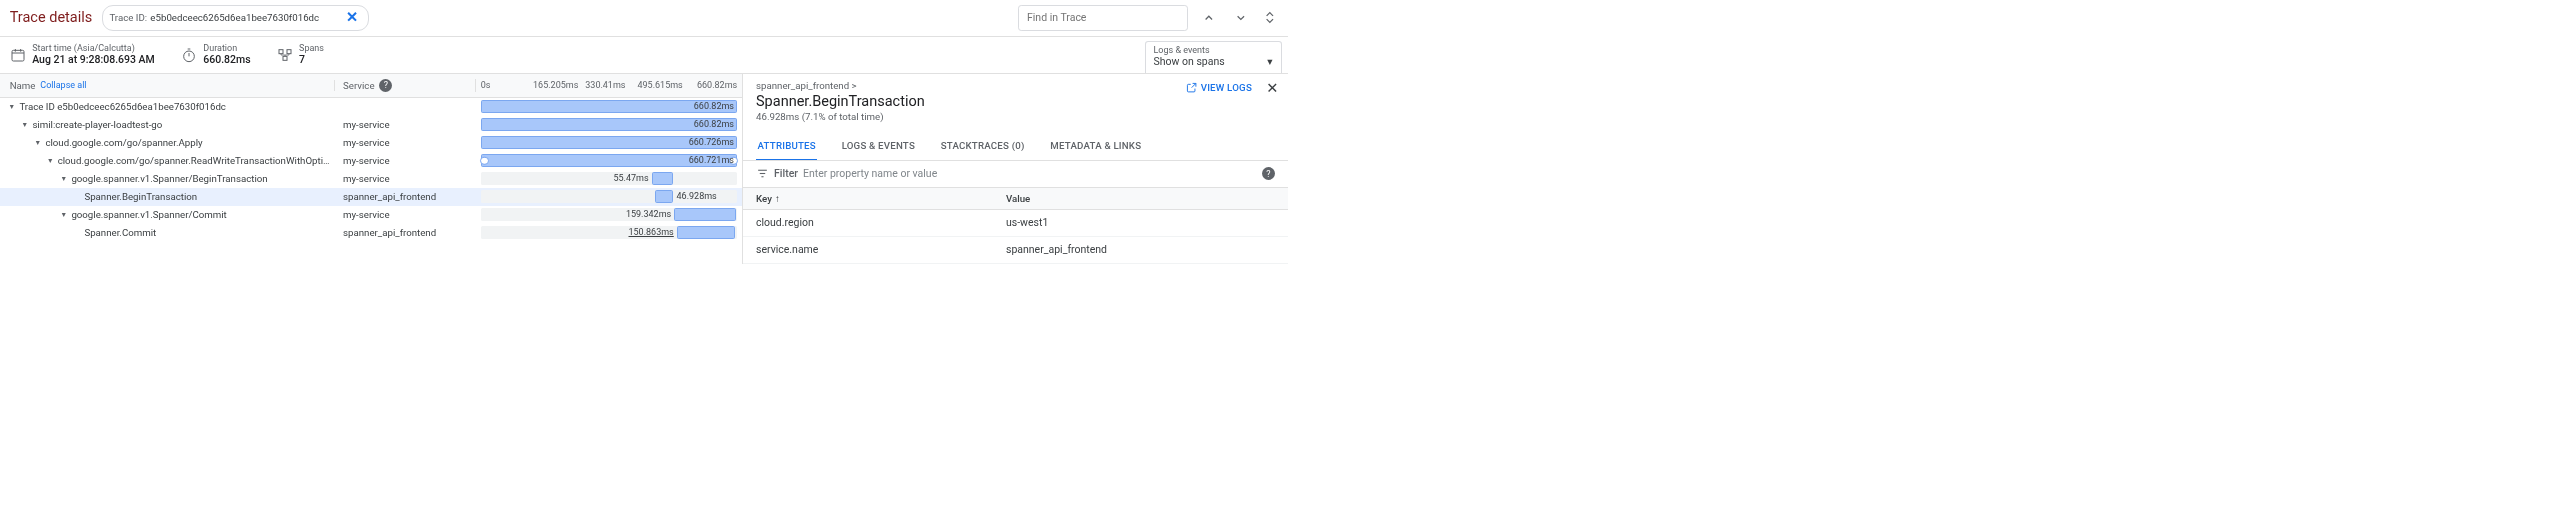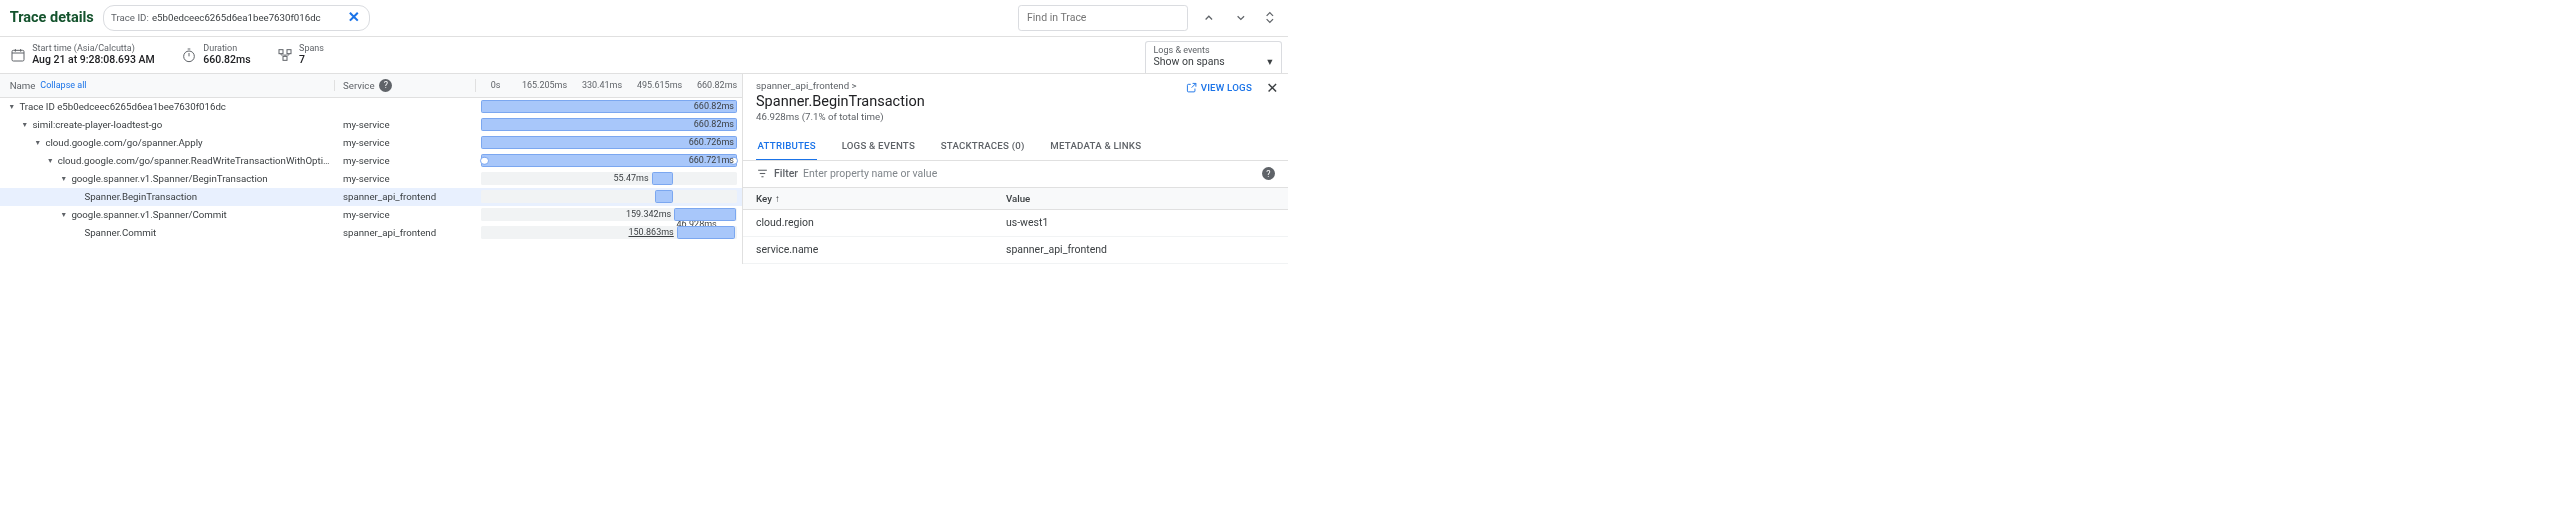--- a/index.html
+++ b/index.html
@@ -1,19 +1,19 @@
 <!DOCTYPE html>
 <html style="font-size:13px"><head>
 <meta charset="utf-8">
 <style>
 * { box-sizing: border-box; margin: 0; padding: 0; font-family: 'Google Sans', Roboto, Arial, sans-serif; }
 body { background: #fff; color: #3c4043; font-size: 10.5px; width: 1288px; }
 
 .top-bar { display: flex; align-items: center; padding: 4.8px 9.7px; border-bottom: 0.8px solid #e0e0e0; gap: 9.7px; }
-.top-bar h1 { font-size: 14.5px; font-weight: 700; color: #14532d; }
+.top-bar h1 { font-size: 14.5px; font-weight: 400; color: #7f1d1d; }
 .trace-id-box { display: flex; align-items: center; border: 0.8px solid #dadce0; border-radius: 11px; padding: 3.2px 6.5px; width: 267px; height: 26px; }
 .trace-id-box .label { color: #5f6368; font-size: 9.7px; margin-right: 3.2px; }
 .trace-id-box .value { font-size: 9.7px; flex: 1; overflow: hidden; white-space: nowrap; text-overflow: ellipsis; }
 .trace-id-box .clear { color: #1a73e8; cursor: pointer; font-size: 14.5px; font-weight: bold; padding: 0 3.2px; }
 .spacer { flex: 1; }
 .find-box { border: 0.8px solid #dadce0; border-radius: 3.2px; padding: 4.8px 8px; width: 170px; height: 26px; font-size: 10.5px; color: #5f6368; }
 .nav-btn { width: 22.6px; height: 22.6px; display: flex; align-items: center; justify-content: center; cursor: pointer; color: #5f6368; font-size: 13px; }
 .expand-btn { display:flex; flex-direction:column; line-height:4.8px; font-size:8px; cursor:pointer; color:#5f6368; padding:3.2px;}
 
 .meta-row { display: flex; align-items: center; padding: 6.5px 9.7px; border-bottom: 0.8px solid #e0e0e0; gap: 26px; position: relative; }
@@ -27,21 +27,21 @@
 
 .main-split { display: flex; }
 .left-pane { flex: 0 0 743px; border-right: 0.8px solid #e0e0e0; }
 .right-pane { flex: 1; }
 
 .table-header { display: flex; align-items: center; background: #f8f9fa; border-bottom: 0.8px solid #e0e0e0; height: 24px; font-size: 9.7px; color: #5f6368; }
 .col-name { flex: 0 0 335px; border-right: 0.8px solid #e0e0e0; padding-left: 9.7px; display: flex; align-items: center; gap: 4.8px; }
 .col-name .collapse-link { color: #1a73e8; font-size: 9px; cursor: pointer; }
 .col-service { flex: 0 0 141px; border-right: 0.8px solid #e0e0e0; padding-left: 8px; display:flex; align-items:center; gap:3.2px; }
 .col-timeline { flex: 1; display: flex; }
-.tick { flex: 1; padding-left: 4.8px; font-size: 9px; color: #5f6368; margin-left: 10px; }
+.tick { flex: 1; padding-left: 4.8px; font-size: 9px; color: #5f6368; }
 
 .span-row { display: flex; align-items: center; height: 18px; font-size: 9.7px; }
 .span-row.selected { background: #e8f0fe; }
 .span-row .name-cell { flex: 0 0 335px; padding-left: 9.7px; display: flex; align-items: center; overflow: hidden; white-space: nowrap; }
 .span-row .service-cell { flex: 0 0 141px; padding-left: 8px; }
 .span-row .timeline-cell { flex: 1; position: relative; padding: 0 4.8px; }
 .caret { cursor: pointer; color: #5f6368; width: 9.7px; font-size: 8px; }
 .bar-wrap { position: relative; background: #f1f3f4; height: 13px; border-radius: 1.6px; }
 .bar { position: absolute; top: 0; height: 13px; background: #a8c7fa; border: 0.8px solid #7ba7f0; border-radius: 1.6px; }
 .bar.has-dots::before, .bar.has-dots::after { content:''; position:absolute; top:50%; transform:translateY(-50%); width:6.5px; height:6.5px; border-radius:50%; background:#fff; border:0.8px solid #7ba7f0; }
@@ -257,21 +257,21 @@
             <span class="pad" style="width: 13px;"></span>
             <span class="pad" style="width: 13px;"></span>
             <span class="pad" style="width: 13px;"></span>
             <span class="caret"></span>
             <span style="overflow: hidden; text-overflow: ellipsis;">Spanner.BeginTransaction</span>
           </div>
           <div class="service-cell">spanner_api_frontend</div>
           <div class="timeline-cell">
             <div class="bar-wrap">
               <div class="bar" style="left: 68%; width: 7.1%;"></div>
-              <div class="dur-label" style="left: 75.1%; margin-top: 28px;">46.928ms</div>
+              <div class="dur-label" style="left: 75.1%;">46.928ms</div>
             </div>
           </div>
         </div>
         <div class="span-row">
           <div class="name-cell">
             <span class="pad" style="width: 13px;"></span>
             <span class="pad" style="width: 13px;"></span>
             <span class="pad" style="width: 13px;"></span>
             <span class="pad" style="width: 13px;"></span>
             <span class="caret">▾</span>

